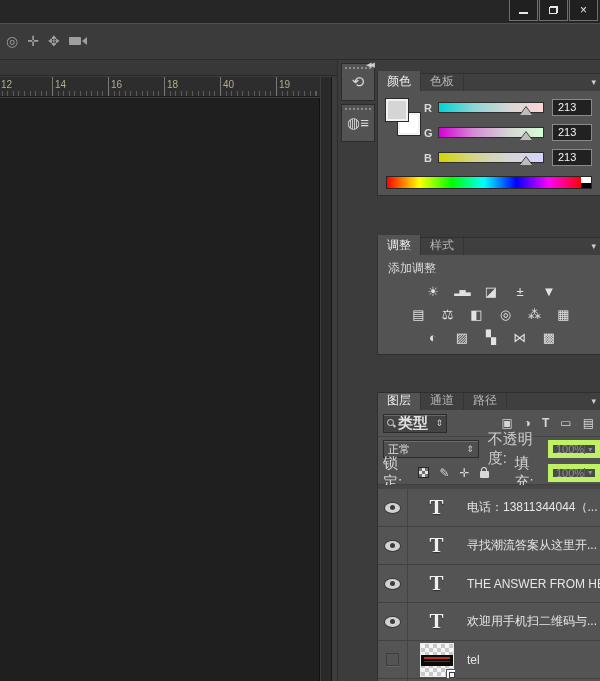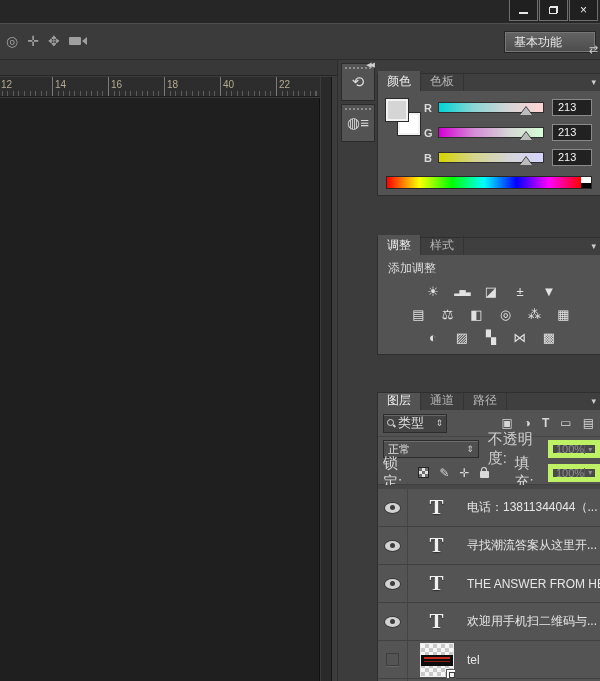--- a/index.html
+++ b/index.html
@@ -95,21 +95,21 @@
   .adj-icon.small { font-size:8px; letter-spacing:-1px; }
 
   
   .layers-group { flex:1; display:flex; flex-direction:column; overflow:hidden; }
   .filterbar { height:27px; display:flex; align-items:center; padding:0 6px 0 5px; border-bottom:1px solid #454545; }
   .kind-drop { display:flex; align-items:center; width:64px; height:19px; background:#434343;
                border:1px solid #2c2c2c; box-shadow:0 1px 0 #676767 inset; padding:0 3px; cursor:pointer; }
   .mag { position:relative; width:8px; height:8px; flex:none; margin-right:3px; }
   .mag:before { content:""; position:absolute; left:0; top:0; width:5px; height:5px; border:1.5px solid #d2d2d2; border-radius:50%; }
   .mag:after { content:""; position:absolute; left:6px; top:6px; width:3px; height:1.5px; background:#d2d2d2; transform:rotate(45deg); }
-  .kind-label { flex:1; font-size:13px; font-weight:normal; color:#e0e0e0; }
+  .kind-label { flex:1; font-size:15px; font-weight:bold; color:#e0e0e0; }
   .updown { font-size:9px; color:#cfcfcf; }
   .filter-icons { display:flex; gap:11px; margin-left:auto; color:#d6d6d6; font-size:12px; }
   .filter-icons span { cursor:pointer; }
   .blendrow { height:24px; display:flex; align-items:center; padding:0 0 0 5px; }
   .dropdown { display:flex; align-items:center; width:108px; height:18px; background:#4f4f4f;
               border:1px solid #2c2c2c; box-shadow:0 1px 0 #6d6d6d inset; padding:0 4px; cursor:pointer; }
   .dropdown .lbl { flex:1; font-size:11px; color:#e0e0e0; }
   .dim-label { font-size:15px; color:#cfcfcf; margin-left:9px; }
   .dis-box { display:flex; align-items:center; width:52px; height:18px; margin-left:4px; background:#4a4a4a;
              border:5px solid #bef264; color:#8f8f8f; font-size:11px; padding:0 3px; }
@@ -166,35 +166,31 @@
     </div>
   </div>
 
   <div class="optionsbar">
     <div class="tool-icons">
       <span>◎</span>
       <span>✛</span>
       <span>✥</span>
       <span class="cam-icon"></span>
     </div>
-    <div class="workspace-btn">
-      <span>基本功能</span>
-      <span class="ws-extra">⇄</span>
-    </div>
   </div>
 
   <div class="canvas-area">
     <div class="doc-tabstrip"></div>
     <div class="ruler">
       <span class="ruler-label" style="left:1px">12</span>
       <span class="ruler-label" style="left:55px">14</span>
       <span class="ruler-label" style="left:111px">16</span>
       <span class="ruler-label" style="left:167px">18</span>
       <span class="ruler-label" style="left:223px">40</span>
-      <span class="ruler-label" style="left:279px">22</span>
+      <span class="ruler-label" style="left:279px">19</span>
     </div>
     <div class="canvas"></div>
     <div class="scroll-strip"></div>
   </div>
 
   <div class="dock-strip">
     <div class="dock-collapse" style="font-size:7px;">◀◀</div>
     <div class="dock-tile">
       <div class="dock-grip"></div>
       <div class="dock-glyph">⟲</div>

